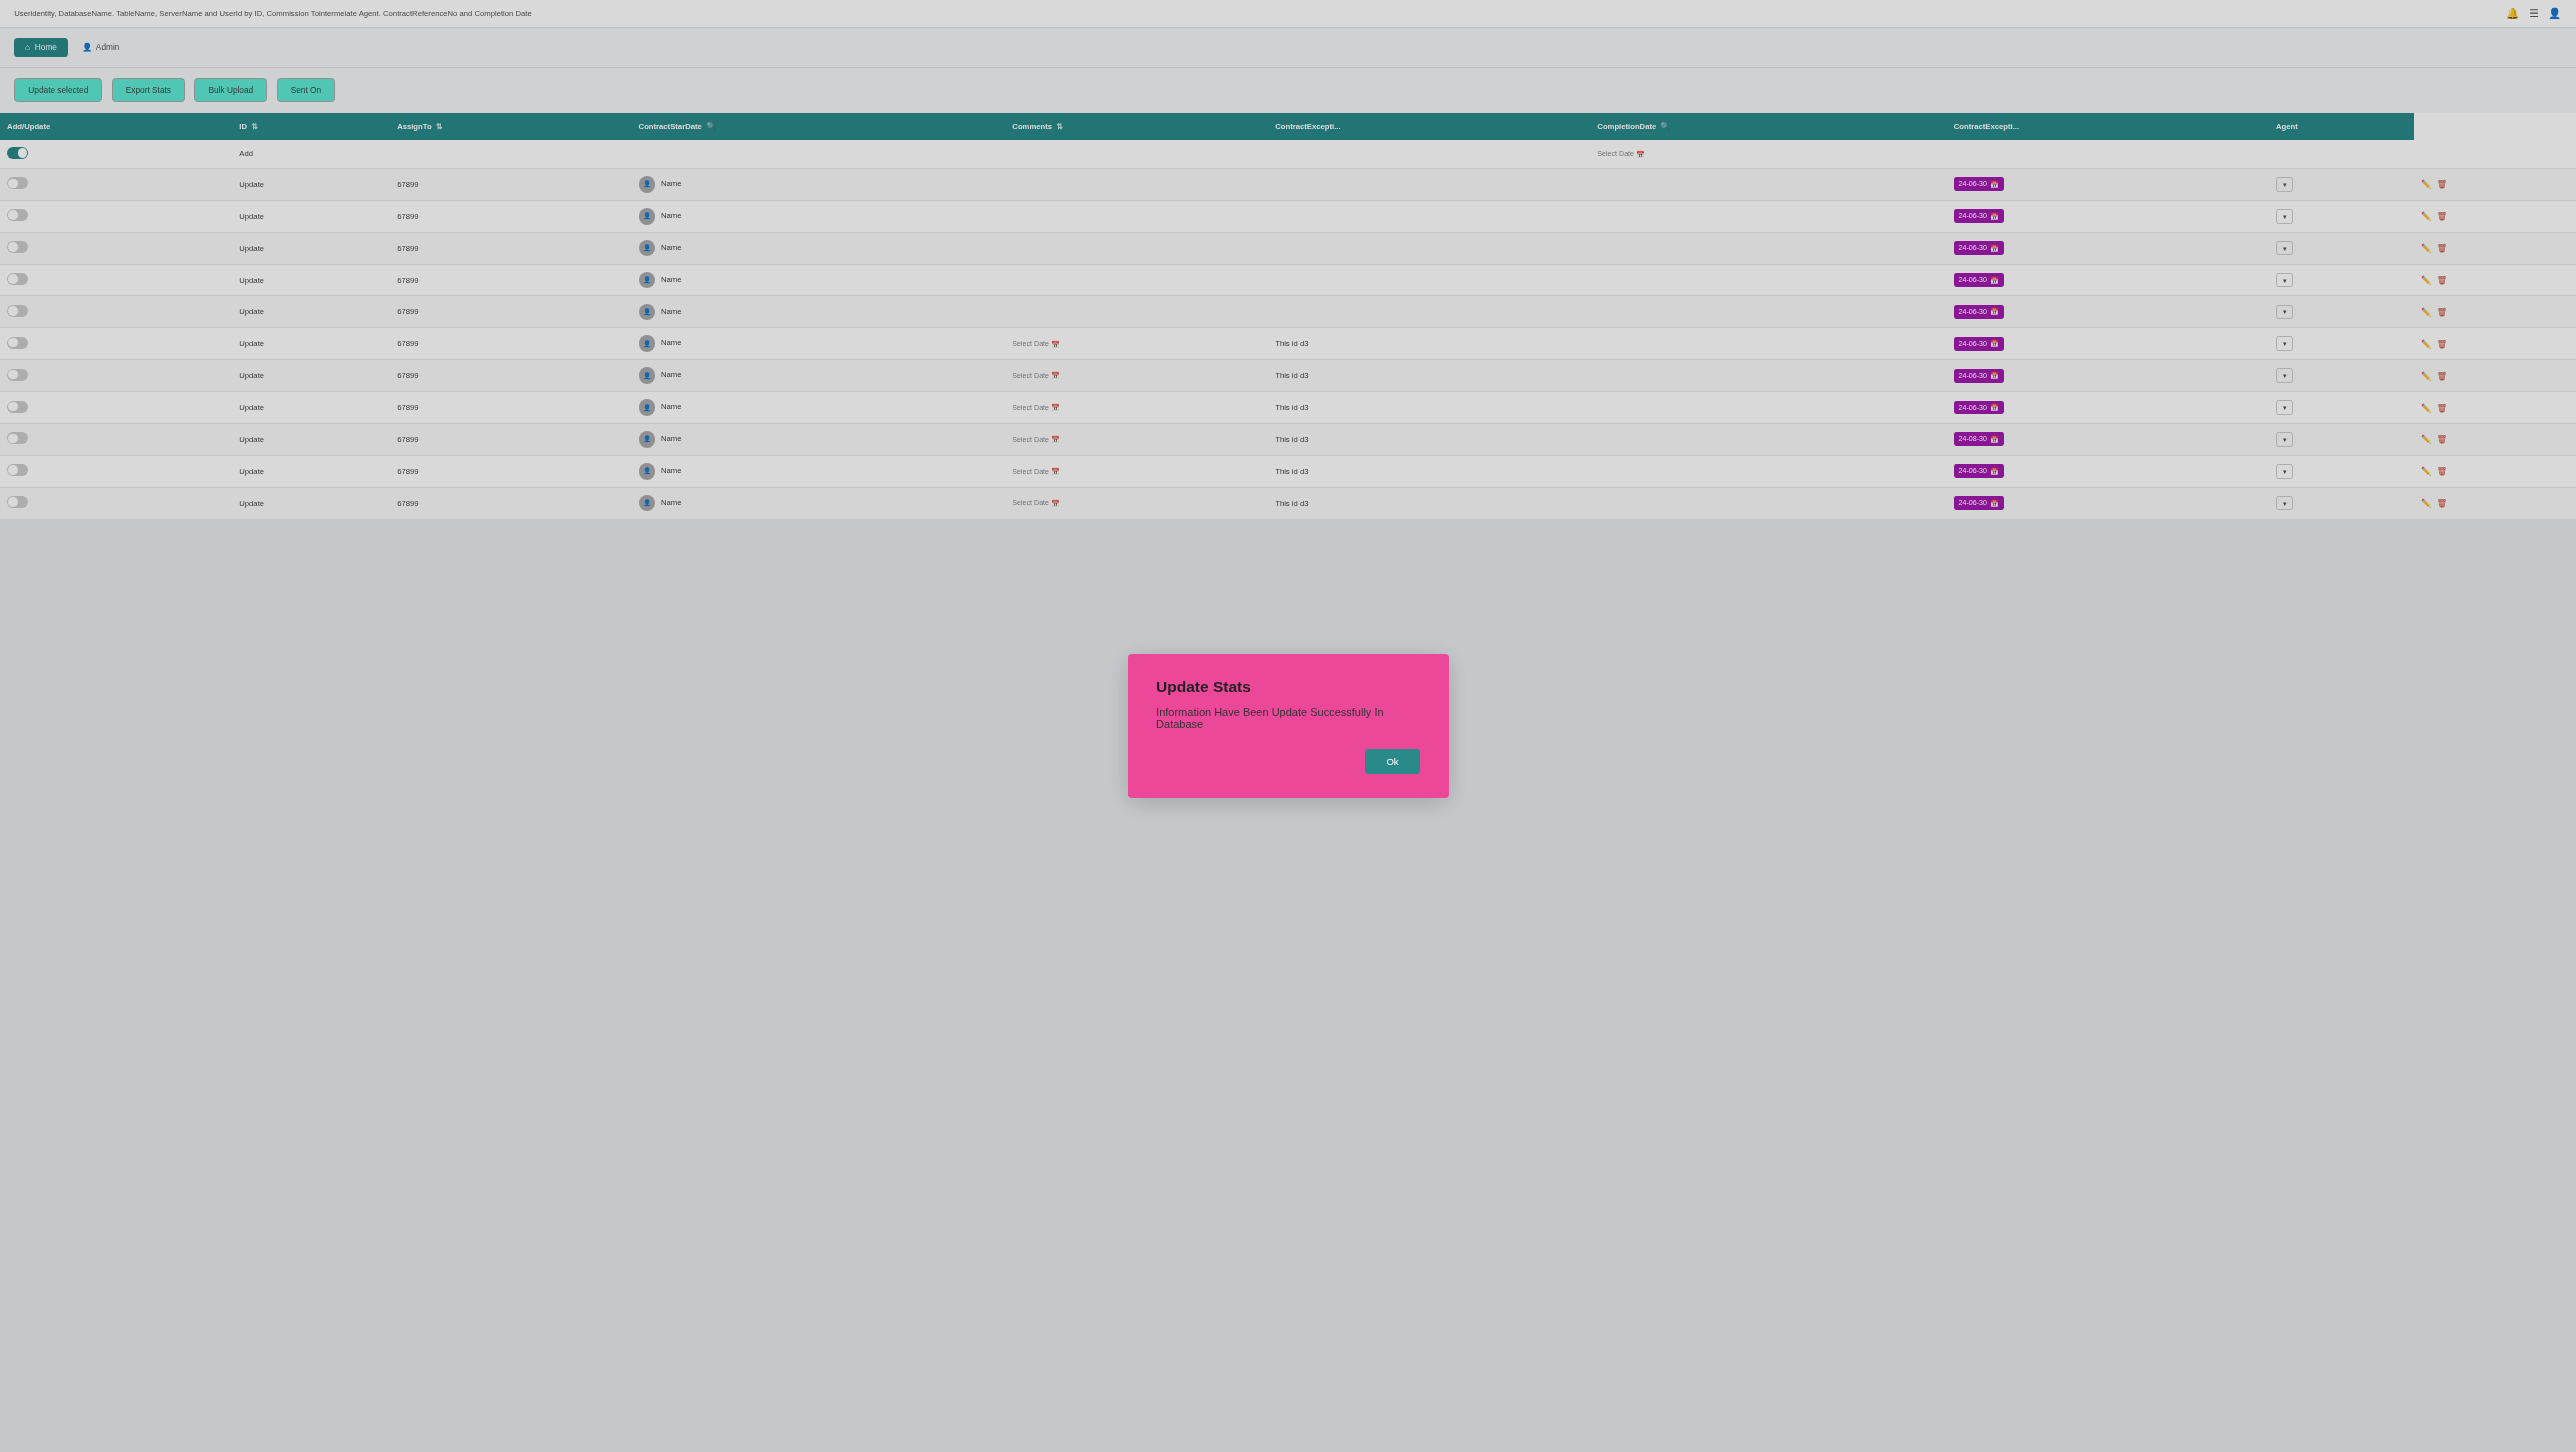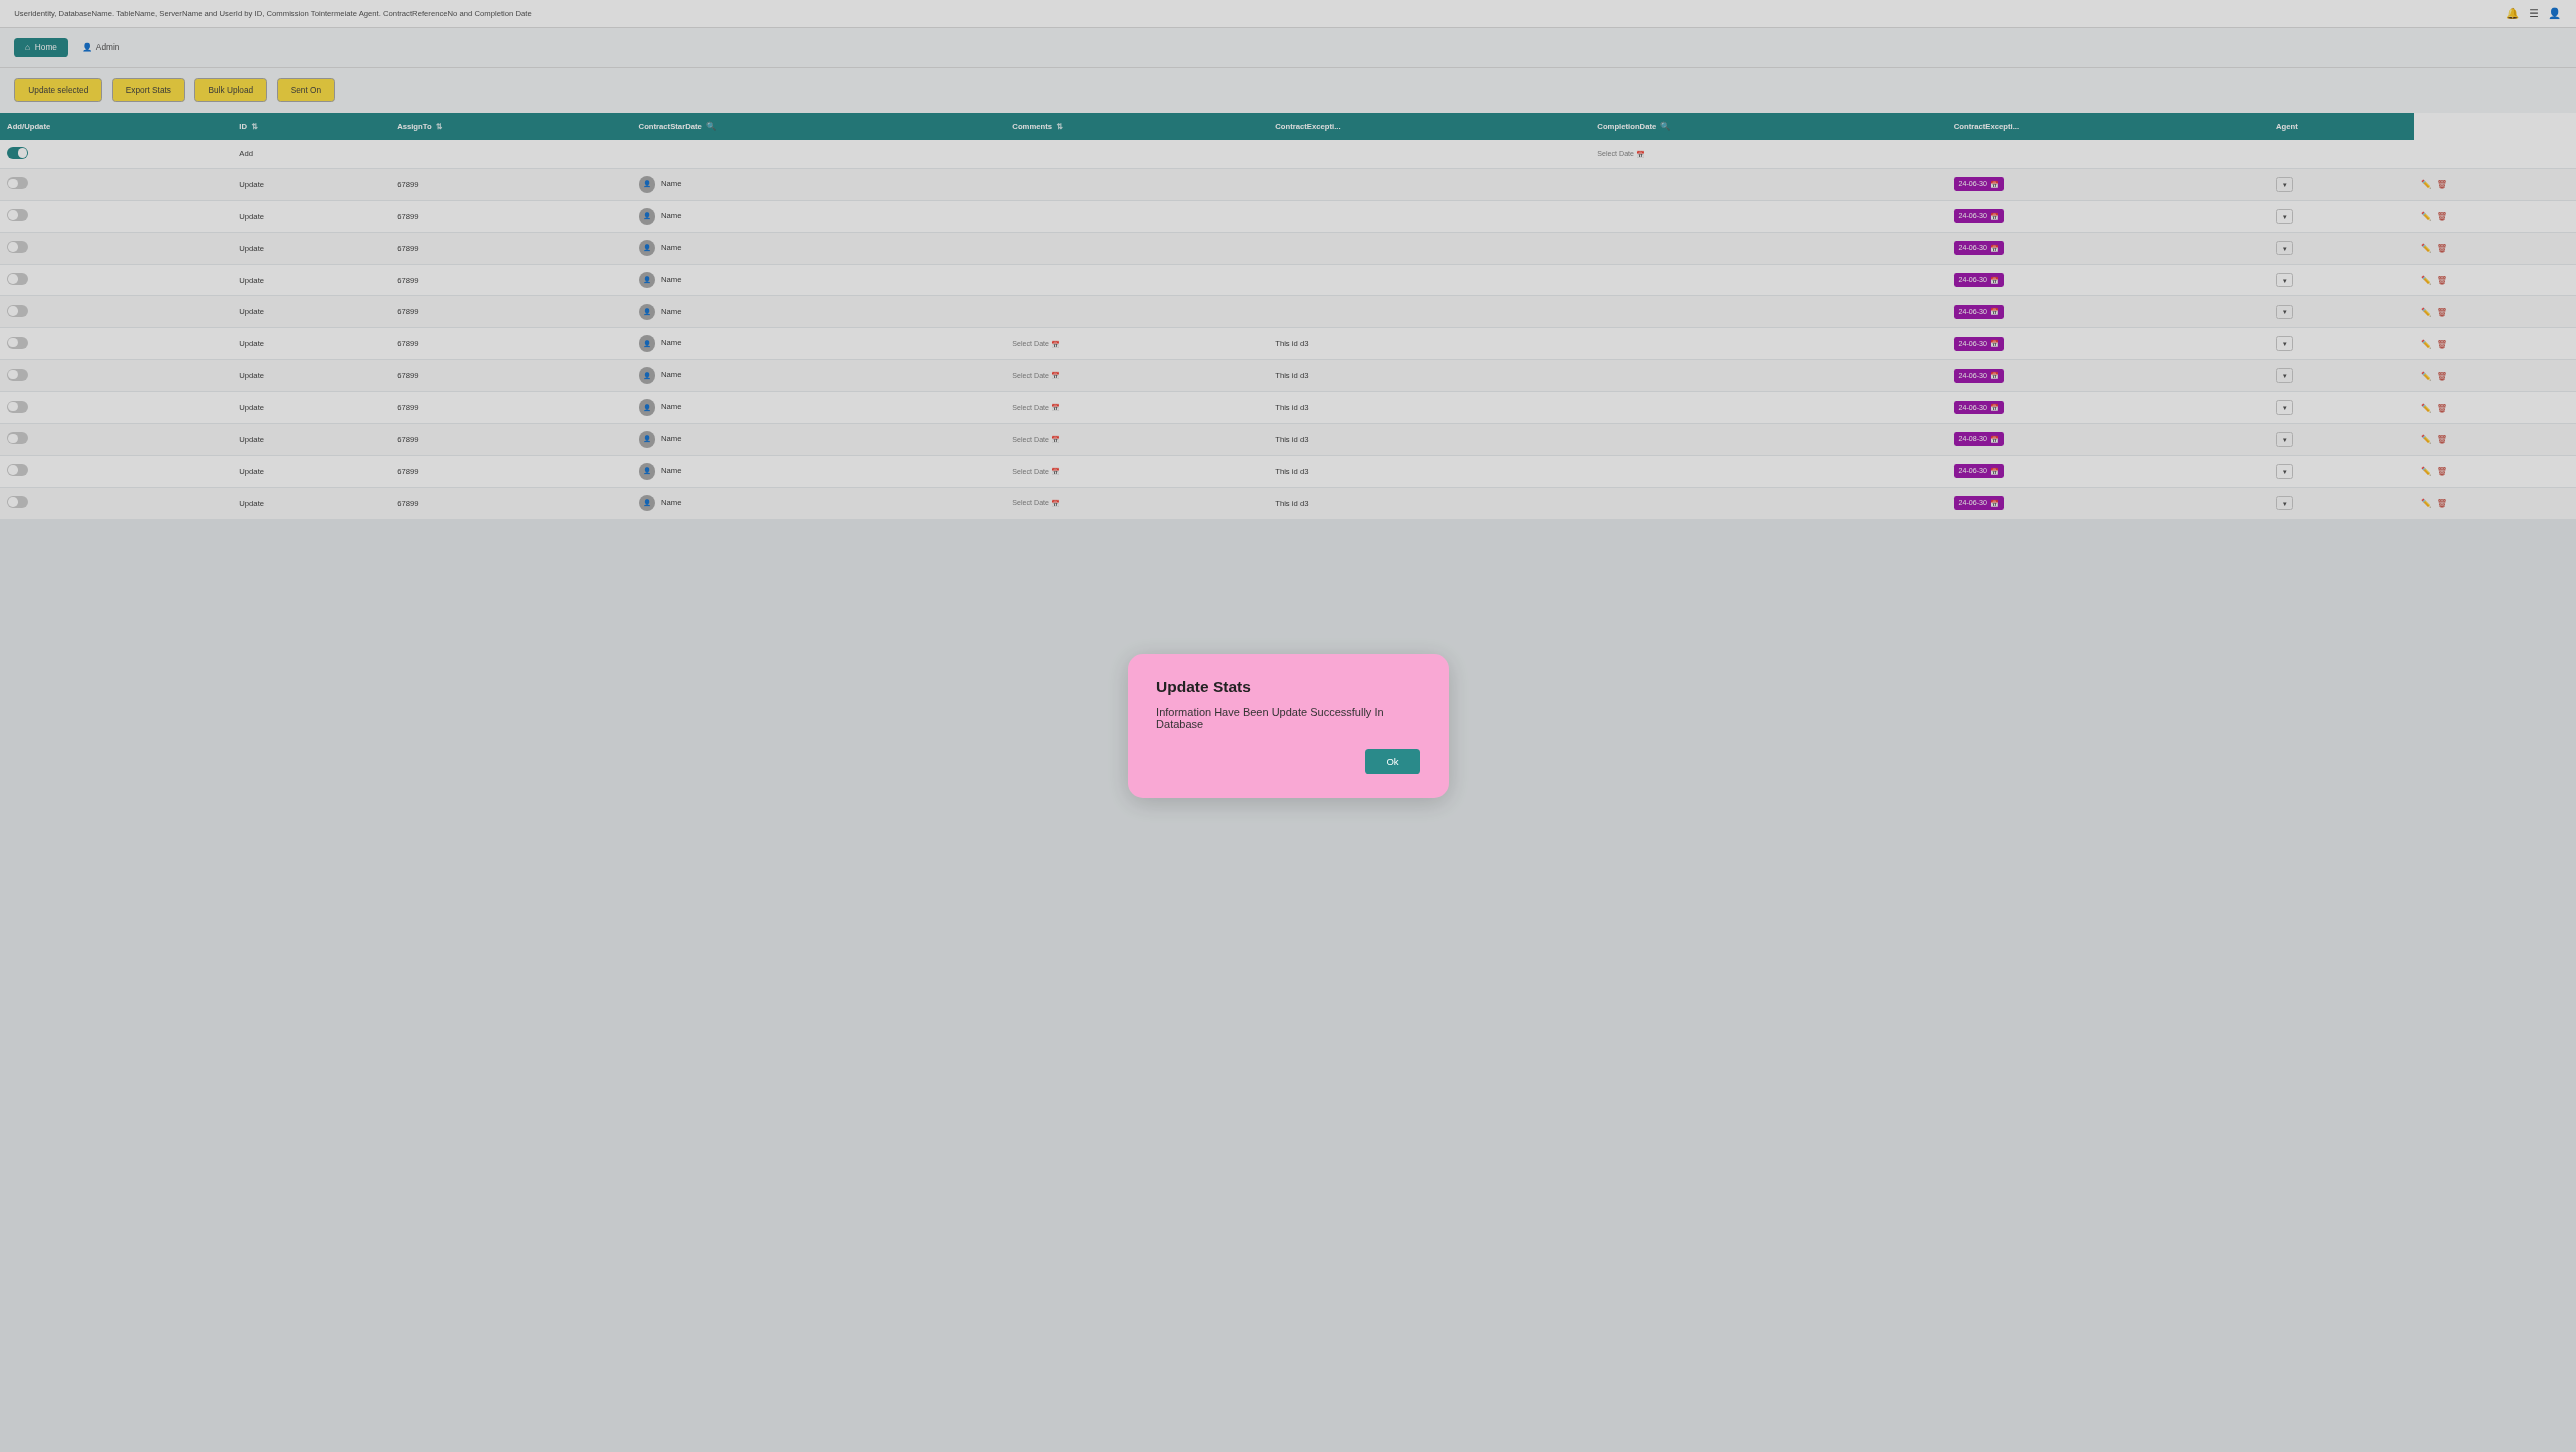--- a/index.html
+++ b/index.html
@@ -64,21 +64,21 @@
     .toolbar {
       background: #f4f6f7;
       padding: 10.7px 14.3px;
       display: flex;
       gap: 9.5px;
       align-items: center;
     }
     .toolbar-btn {
       padding: 6px 13px;
       border: 0.9px solid #aaa;
-      background: #fde047;
+      background: #5eead4;
       border-radius: 3.6px;
       font-size: 8.3px;
       color: #444;
       cursor: pointer;
     }
 
     
     .table-wrapper {
       overflow-x: auto;
       background: #fff;
@@ -189,22 +189,22 @@
     .modal-overlay {
       position: fixed;
       inset: 0;
       background: rgba(0,0,0,0.15);
       display: flex;
       align-items: center;
       justify-content: center;
       z-index: 100;
     }
     .modal-box {
-      background: #f9a8d4;
-      border-radius: 15px;
+      background: #ec4899;
+      border-radius: 4px;
       padding: 24px 28.6px;
       min-width: 286px;
       max-width: 321px;
       box-shadow: 0 4.8px 24px rgba(0,0,0,0.18);
     }
     .modal-title {
       font-size: 15.5px;
       font-weight: 700;
       color: #222;
       margin-bottom: 9.5px;

